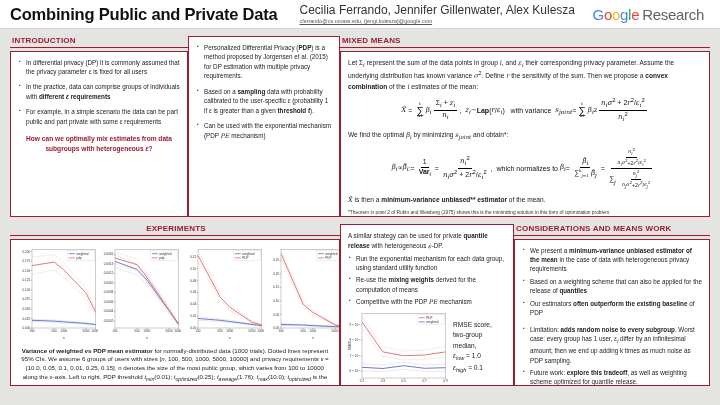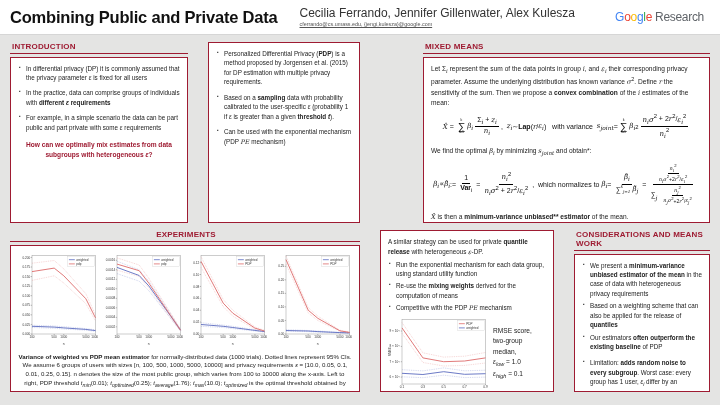--- a/index.html
+++ b/index.html
@@ -1,33 +1,33 @@
 <!DOCTYPE html>
 <html><head>
 <meta charset="utf-8">
 <style>
   * { margin:0; padding:0; box-sizing:border-box; }
   html,body { width:720px; height:405px; font-family:"Liberation Sans", sans-serif; background:#e4e4e3; overflow:hidden; }
 
   
-  .banner { background:#fff; height:35px; display:flex; align-items:center; padding:0 10px; border-bottom:1px solid #d6d6d6; }
+  .banner { background:#fff; height:29px; display:flex; align-items:center; padding:0 10px; border-bottom:1px solid #d6d6d6; }
   .poster-title { font-size:16.5px; font-weight:bold; color:#111; letter-spacing:-0.2px; white-space:nowrap; }
   .authors-block { margin-left:22px; line-height:1.25; }
   .author-names { font-size:12px; color:#333; }
   .author-emails { font-size:5.4px; color:#555; text-decoration:underline; }
-  .logo { margin-left:auto; margin-right:6px; font-size:12px; letter-spacing:-0.3px; white-space:nowrap; }
+  .logo { margin-left:auto; margin-right:6px; font-size:15px; letter-spacing:-0.3px; white-space:nowrap; }
   .logo b { font-weight:normal; }
   .logo .research { color:#5f6368; margin-left:3px; }
 
   
-  .grid { padding:7px 10px 8px 10px; display:grid; grid-template-columns:178px 152px 174px 1fr; grid-template-rows:181px 162px; gap:7px 20px; }
+  .grid { padding:7px 10px 8px 10px; display:grid; grid-template-columns:178px 152px 174px 1fr; grid-template-rows:181px 162px; gap:7px 0; }
   .sec { display:flex; flex-direction:column; min-height:0; }
   .sec-title { color:#9e1b32; font-weight:bold; font-size:8px; letter-spacing:0.2px; border-bottom:1.6px solid #9e1b32; padding:0 0 1.5px 2px; margin-bottom:3px; }
   .sec-box { flex:1; background:#fff; border:1.6px solid #9e1b32; padding:6px 7px 5px 7px; overflow:hidden; min-height:0; }
-  .span2a { grid-column:3 / 5;margin-left:43px; }
+  .span2a { grid-column:3 / 5; }
   .span2b { grid-column:1 / 3;text-align:center; }
 
   
   ul.blt { list-style:none; }
   ul.blt li { font-size:6.3px; line-height:1.5; color:#222; padding-left:8px; position:relative; margin-bottom:6px; }
   ul.blt li:before { content:"▪"; position:absolute; left:1px; top:0; font-size:5px; color:#444; }
   ul.blt.tight li { margin-bottom:3px; }
   .question { color:#9e1b32; font-weight:bold; font-size:6.6px; line-height:1.5; text-align:center; margin-top:8px; }
   .body-text { font-size:6.6px; line-height:1.55; color:#222; }
   .footnote { font-size:4.8px; color:#333; line-height:1.45; margin-top:4px; }

